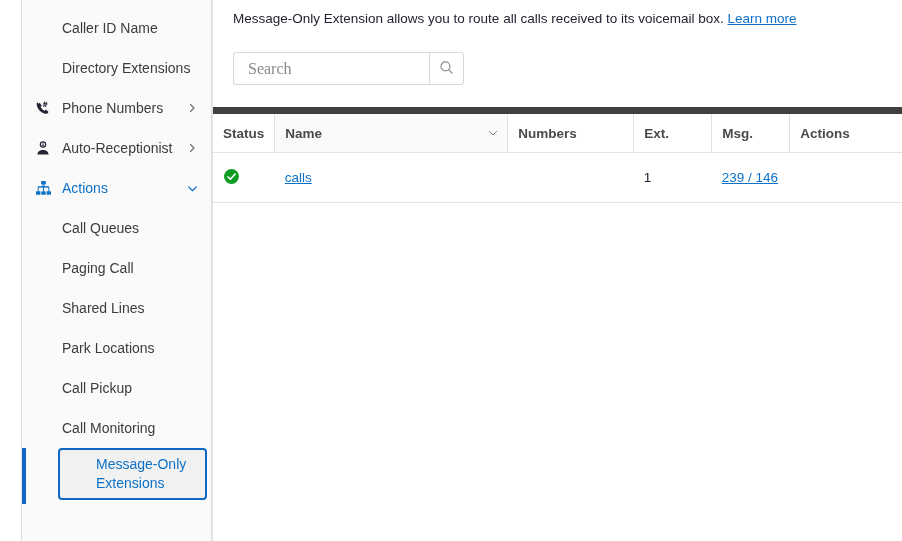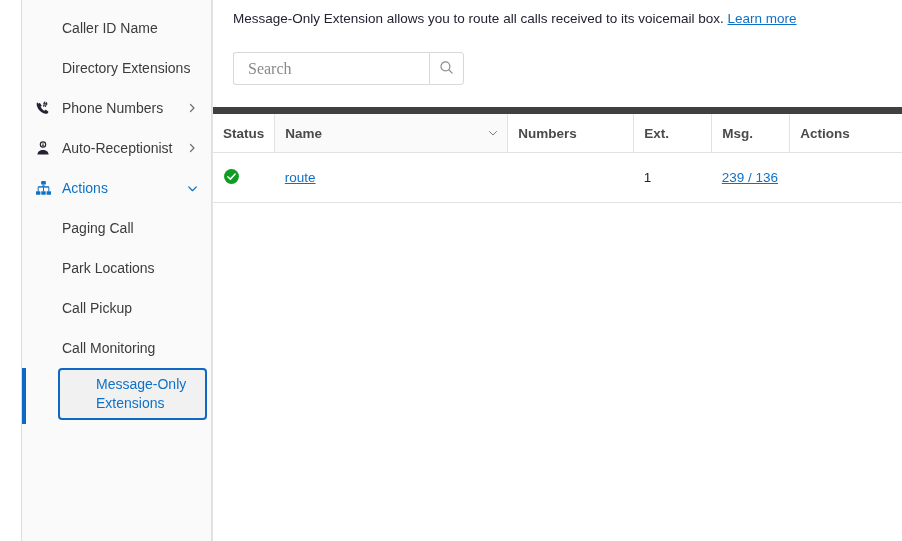--- a/index.html
+++ b/index.html
@@ -263,25 +263,31 @@
           </svg>
         </span>
         <span class="nav-label">Actions</span>
         <span class="nav-chev">
           <svg width="13" height="13" viewBox="0 0 24 24" fill="none" stroke="currentColor" stroke-width="2.4" stroke-linecap="round" stroke-linejoin="round">
               <polyline points="5 9 12 16 19 9"></polyline>
             </svg>
         </span>
       </li>
 
+      <li class="nav-item child">
+        <span class="nav-label">Call Queues</span>
+      </li>
 
       <li class="nav-item child">
         <span class="nav-label">Paging Call</span>
       </li>
 
+      <li class="nav-item child">
+        <span class="nav-label">Shared Lines</span>
+      </li>
 
       <li class="nav-item child">
         <span class="nav-label">Park Locations</span>
       </li>
 
       <li class="nav-item child">
         <span class="nav-label">Call Pickup</span>
       </li>
 
       <li class="nav-item child">
@@ -354,26 +360,26 @@
           <tr>
             <td class="status-cell">
               <span class="status-ok">
                 <svg width="17" height="17" viewBox="0 0 24 24">
                   <circle cx="12" cy="12" r="10.5" fill="#0f9c22"></circle>
                   <polyline points="6.8 12.3 10.4 15.7 17.2 8.6" fill="none" stroke="#ffffff" stroke-width="2.1" stroke-linecap="round" stroke-linejoin="round"></polyline>
                 </svg>
               </span>
             </td>
             <td>
-              <a class="cell-link" href="#">route</a>
+              <a class="cell-link" href="#">calls</a>
             </td>
             <td></td>
             <td>1</td>
             <td>
-              <a class="cell-link" href="#">239 / 136</a>
+              <a class="cell-link" href="#">239 / 146</a>
             </td>
             <td></td>
           </tr>
         </tbody>
       </table>
     </div>
 
   </main>
 </div>
 

